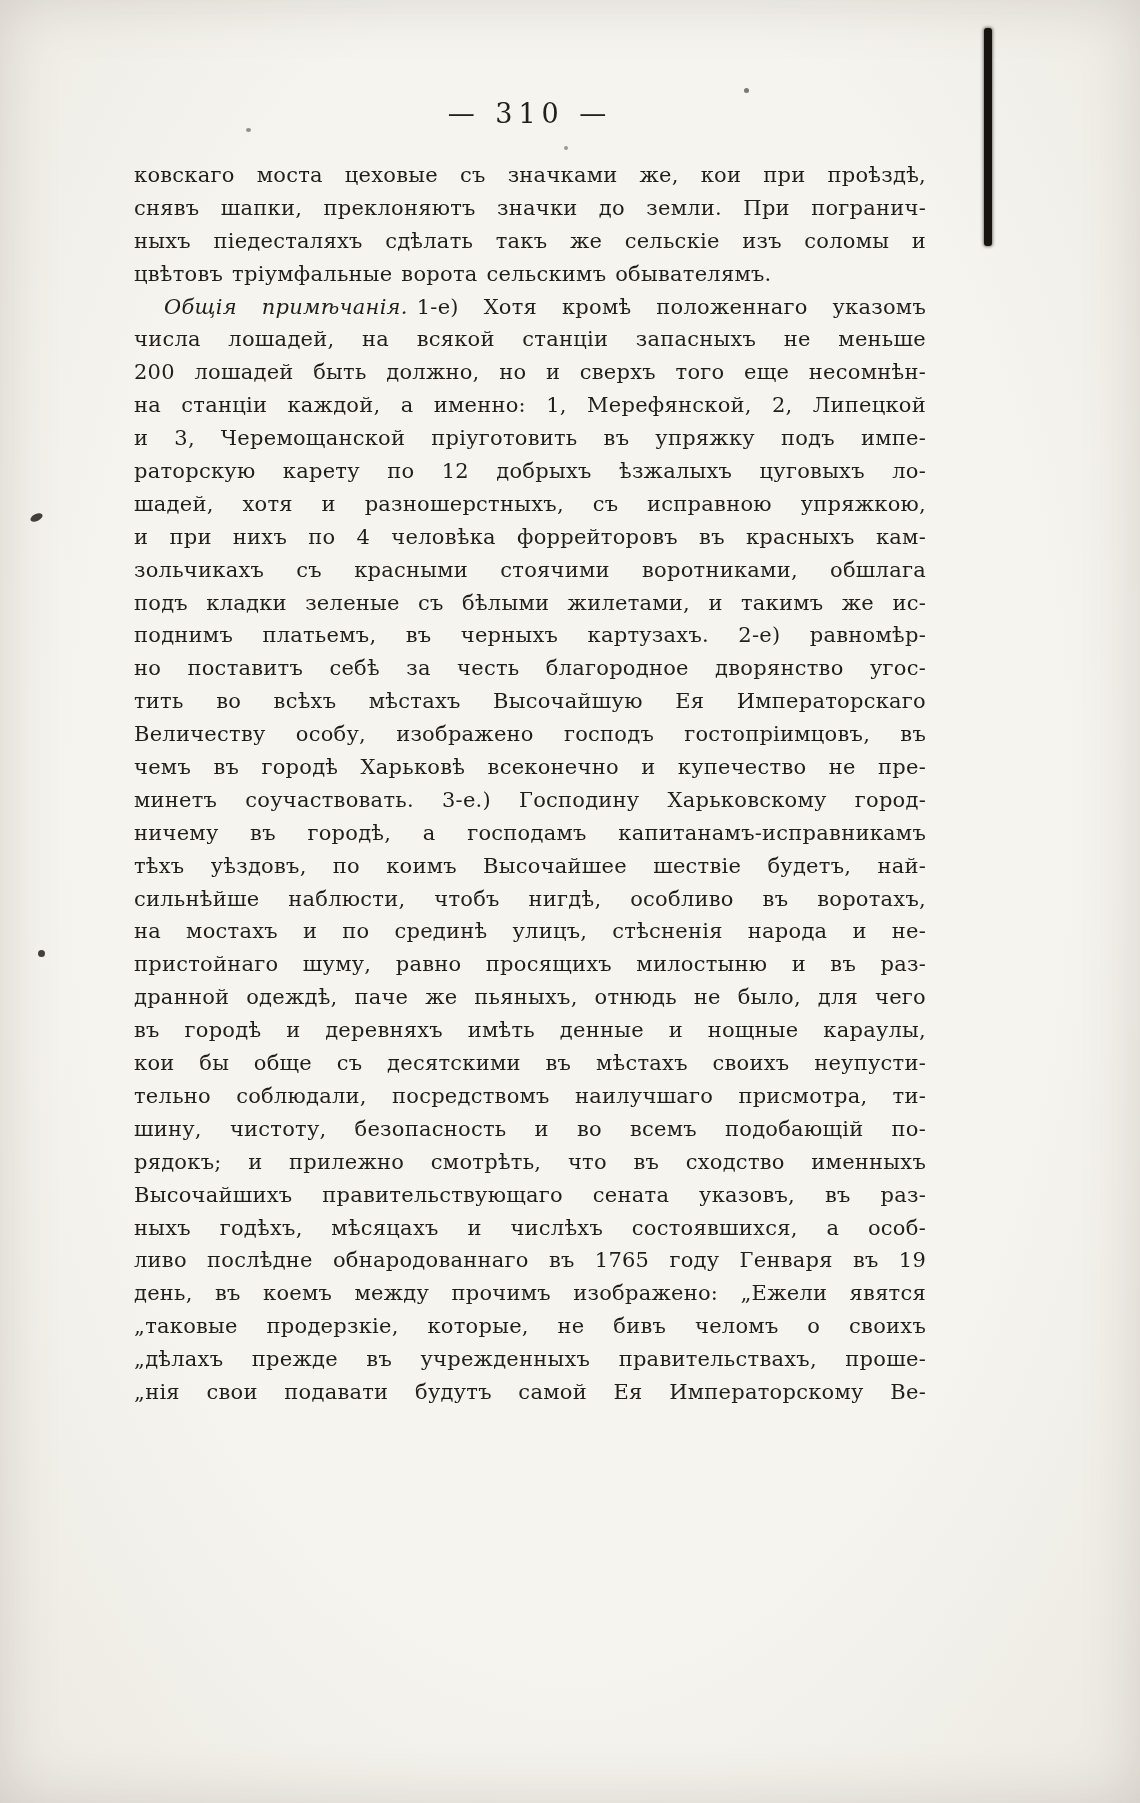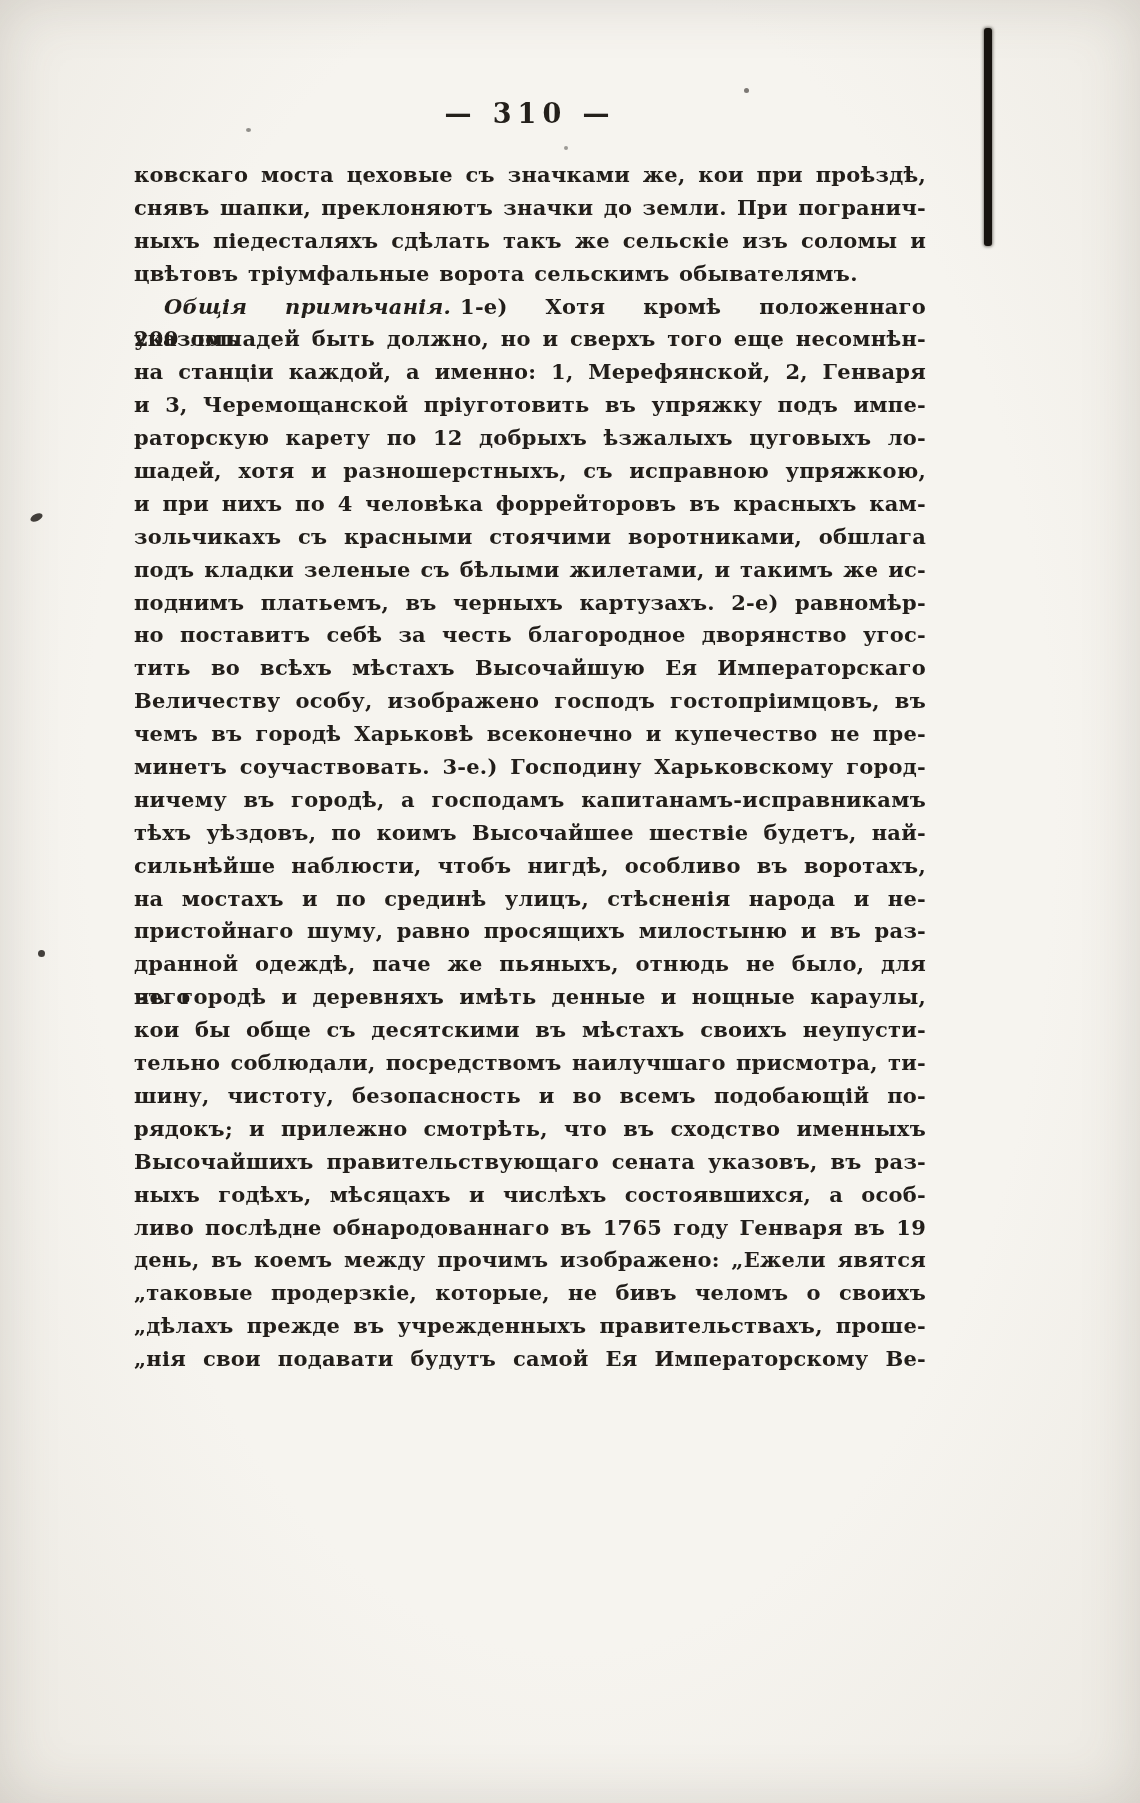--- a/index.html
+++ b/index.html
@@ -16,29 +16,29 @@
     overflow: hidden;
     font-family: "DejaVu Serif", "Liberation Serif", serif;
     color: #221e1a;
     box-shadow: inset 0 0 60px rgba(90,80,65,0.18);
   }
   .page-number {
     margin: 98px 0 30px 134px;
     width: 792px;
     text-align: center;
     font-size: 27px;
-    font-weight: 700;
+    font-weight: 400;
     letter-spacing: 6px;
     color: #24201b;
   }
   .text-block {
     margin-left: 134px;
     width: 792px;
     font-size: 21px;
-    font-weight: 700;
+    font-weight: 400;
     letter-spacing: 0.25px;
     word-spacing: 2px;
     line-height: 32.9px;
   }
   .line {
     text-align: justify;
     text-align-last: justify;
     white-space: normal;
     height: 32.9px;
     overflow: visible;
@@ -84,22 +84,23 @@
         <div class="line">ныхъ піедесталяхъ сдѣлать такъ же сельскіе изъ соломы и</div>
       </div>
 
     <div class="line line-left">цвѣтовъ тріумфальные ворота сельскимъ обывателямъ.</div>
 
     <div class="line line-indent">
       <span class="lead">Общія примѣчанія.</span><span>1-е) Хотя кромѣ положеннаго указомъ</span>
     </div>
 
     <div>
+        <div class="line">числа лошадей, на всякой станціи запасныхъ не меньше</div>
         <div class="line">200 лошадей быть должно, но и сверхъ того еще несомнѣн-</div>
-        <div class="line">на станціи каждой, а именно: 1, Мерефянской, 2, Генваря</div>
+        <div class="line">на станціи каждой, а именно: 1, Мерефянской, 2, Липецкой</div>
         <div class="line">и 3, Черемощанской пріуготовить въ упряжку подъ импе-</div>
         <div class="line">раторскую карету по 12 добрыхъ ѣзжалыхъ цуговыхъ ло-</div>
         <div class="line">шадей, хотя и разношерстныхъ, съ исправною упряжкою,</div>
         <div class="line">и при нихъ по 4 человѣка форрейторовъ въ красныхъ кам-</div>
         <div class="line">зольчикахъ съ красными стоячими воротниками, обшлага</div>
         <div class="line">подъ кладки зеленые съ бѣлыми жилетами, и такимъ же ис-</div>
         <div class="line">поднимъ платьемъ, въ черныхъ картузахъ. 2-е) равномѣр-</div>
         <div class="line">но поставитъ себѣ за честь благородное дворянство угос-</div>
         <div class="line">тить во всѣхъ мѣстахъ Высочайшую Ея Императорскаго</div>
         <div class="line">Величеству особу, изображено господъ гостопріимцовъ, въ</div>

